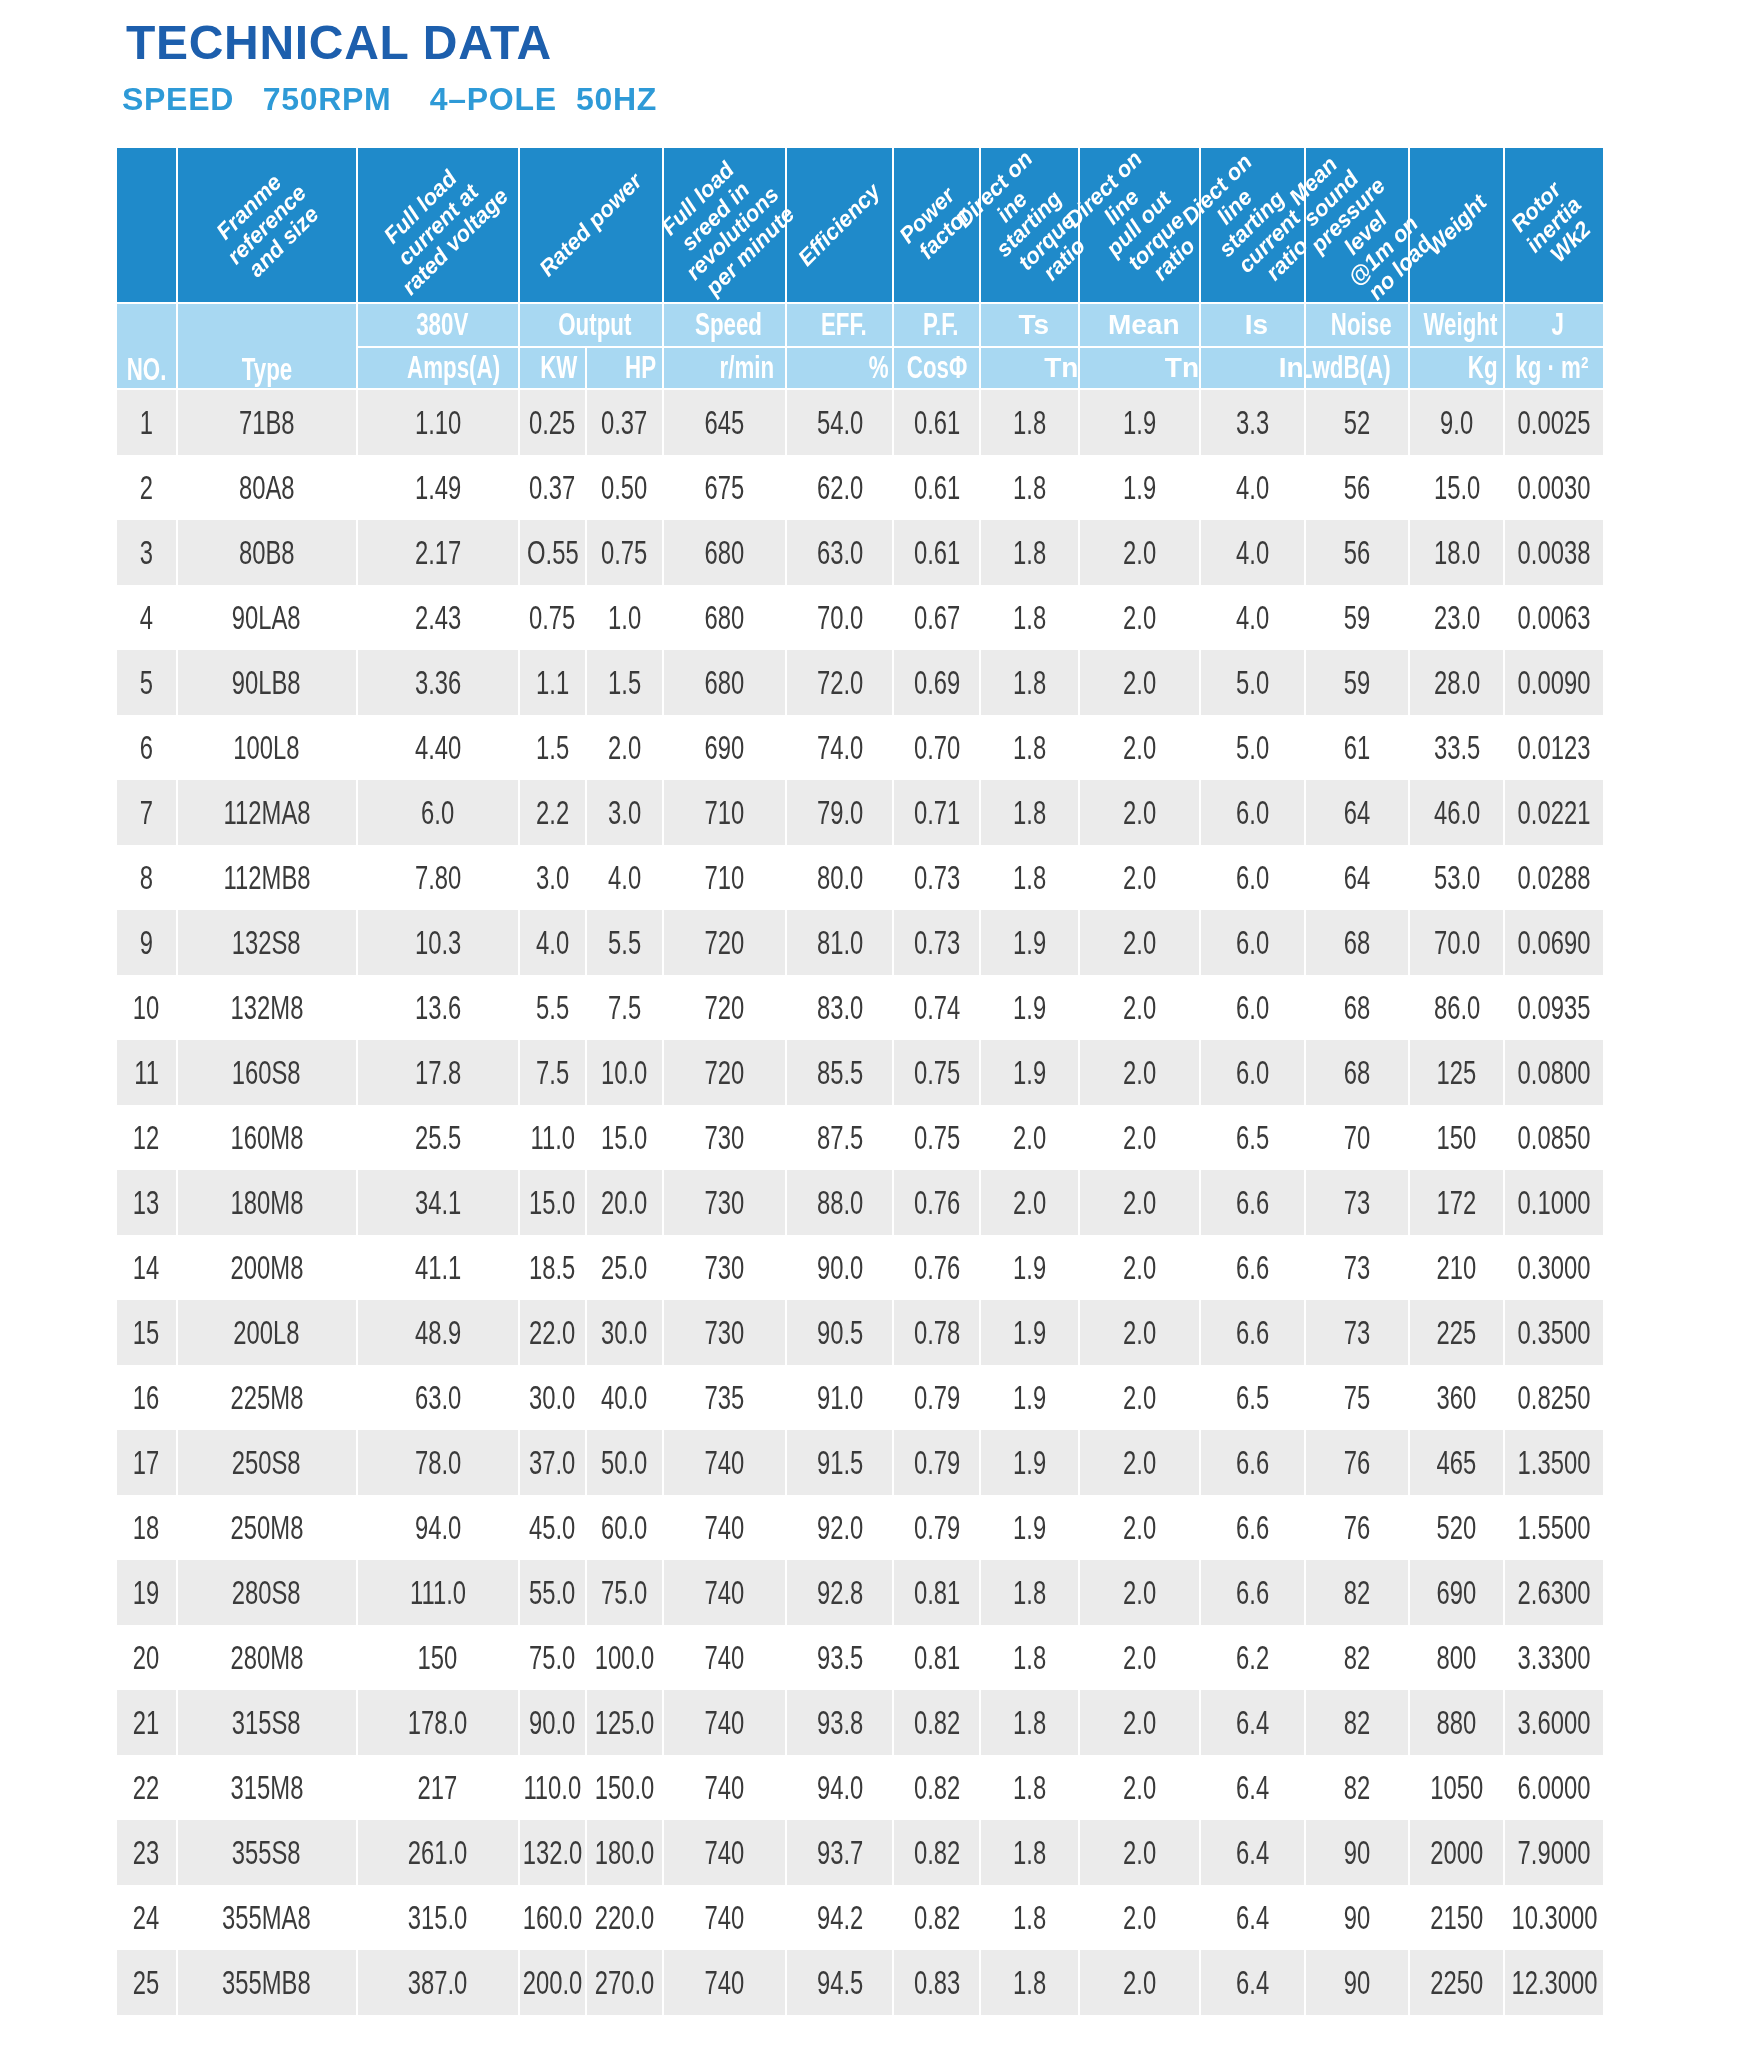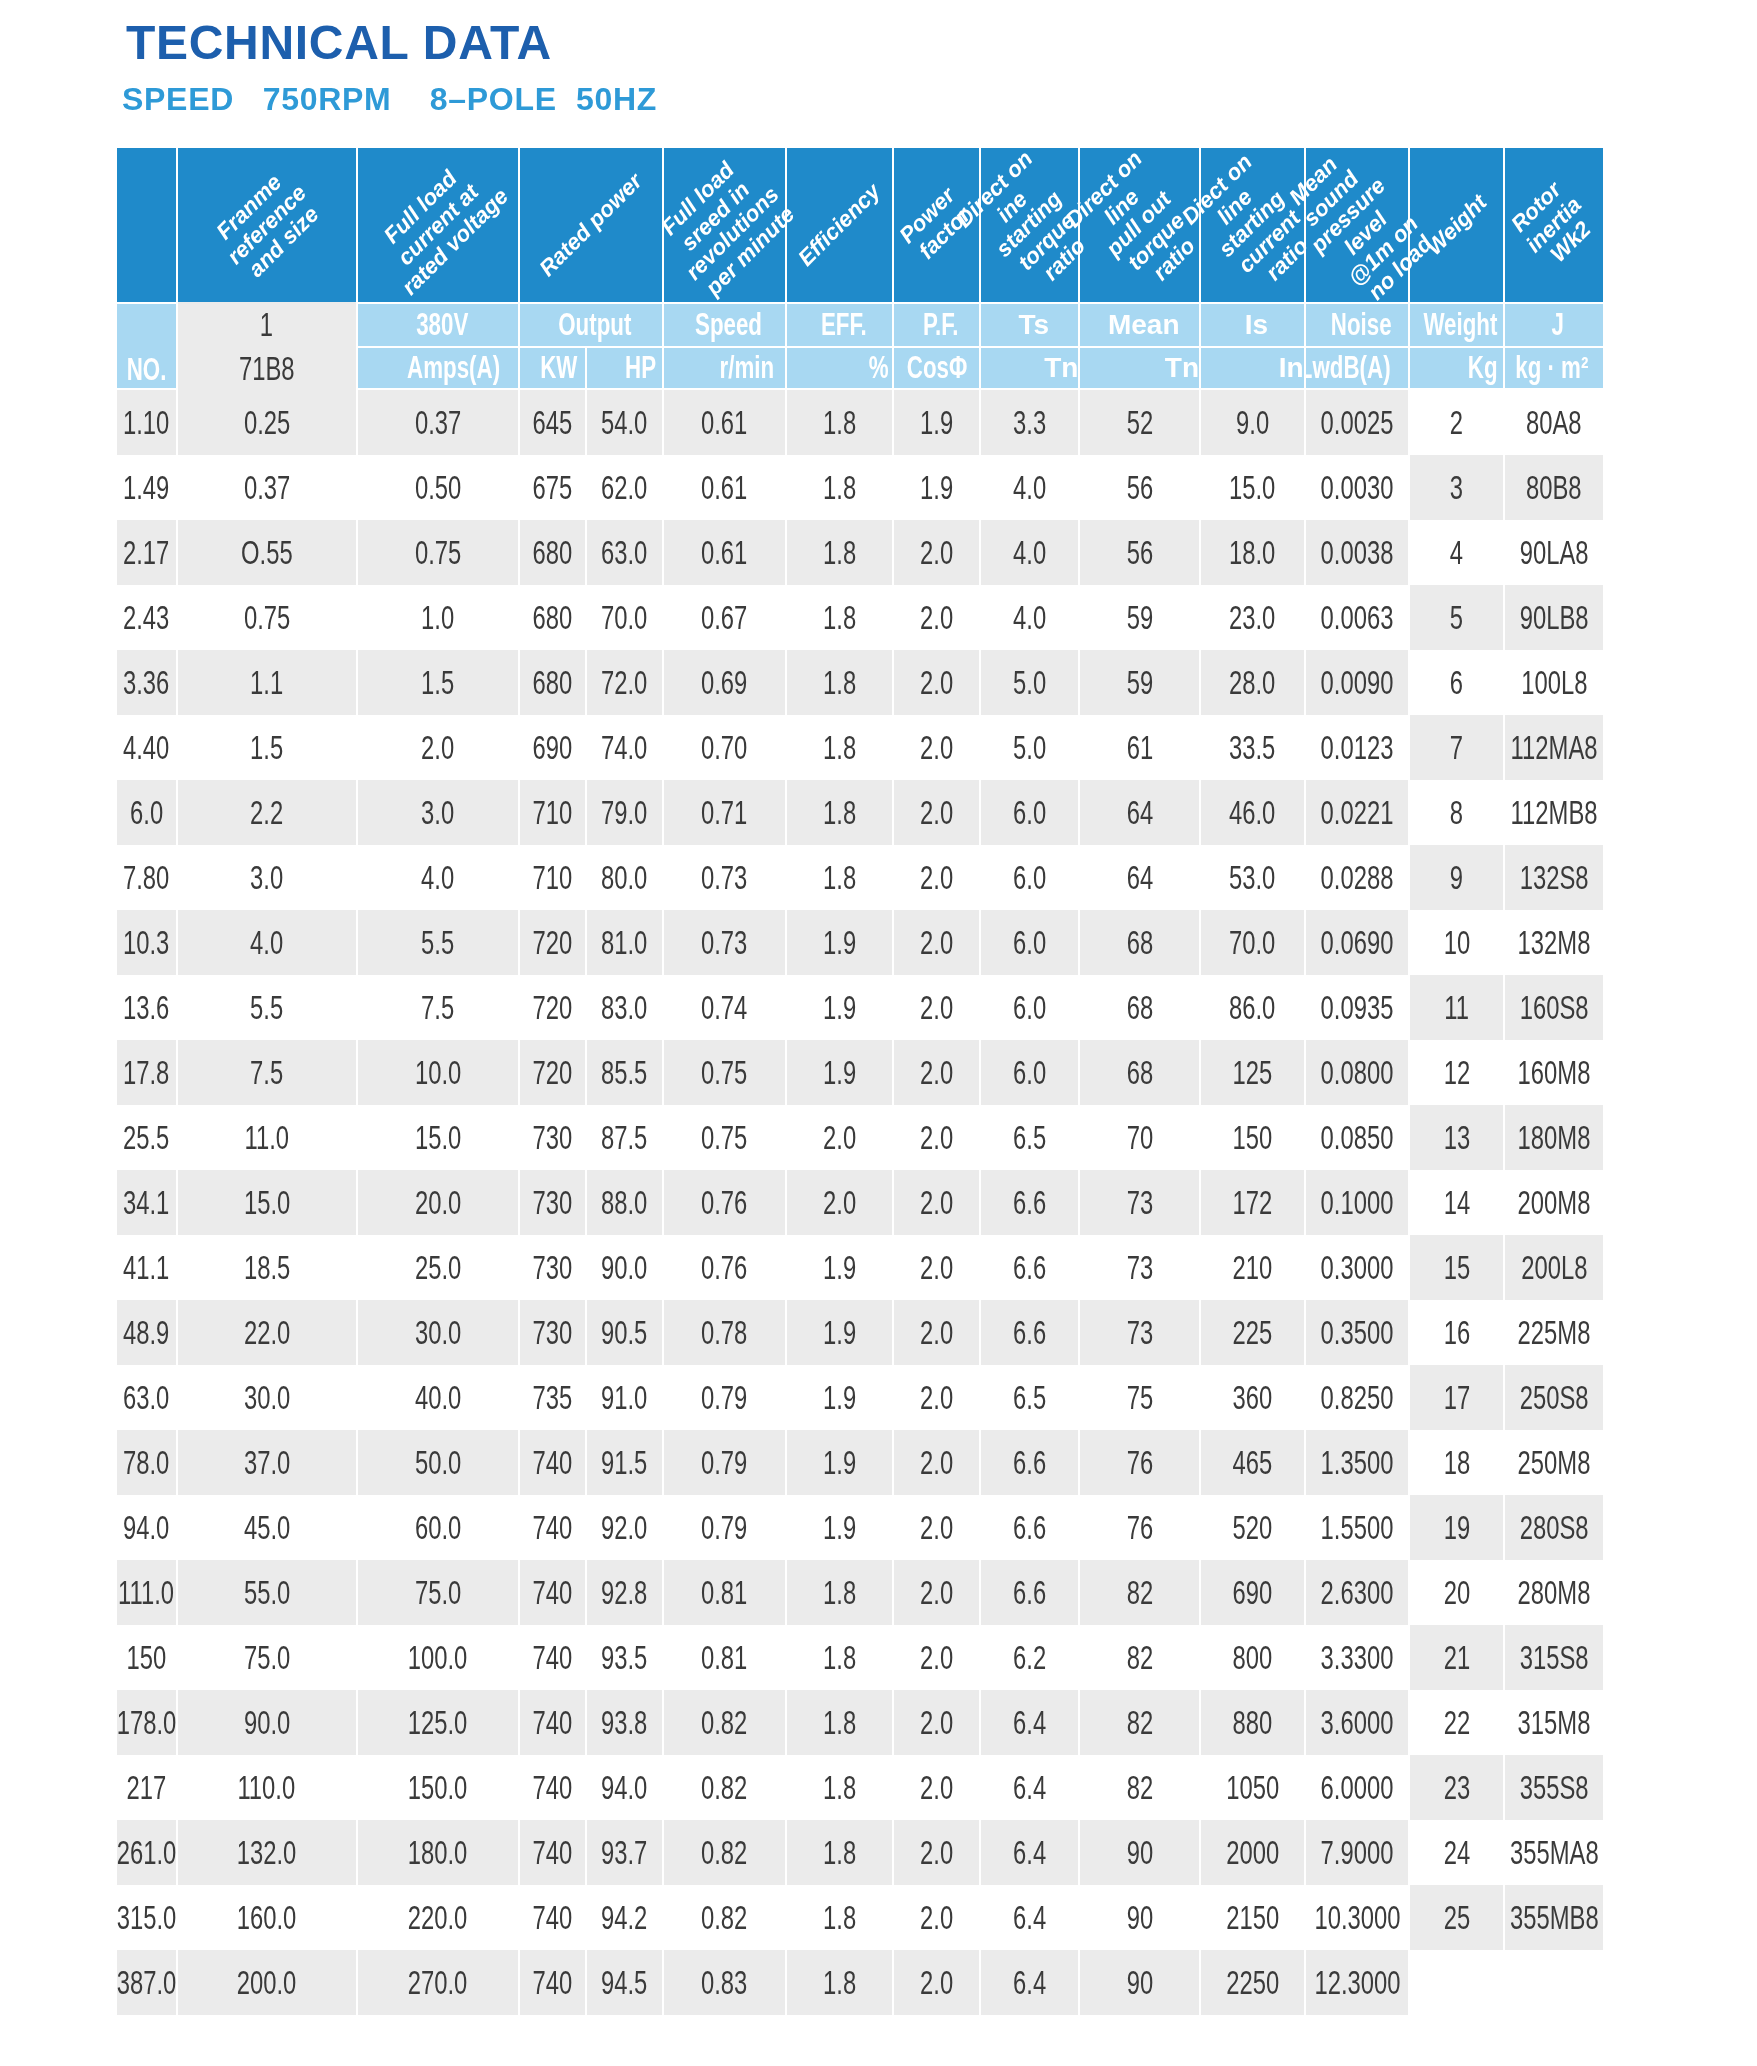--- a/index.html
+++ b/index.html
@@ -62,21 +62,21 @@
   .dc.odd{background:#ebebeb;}
   .dc .t{
     font-size:34px;white-space:nowrap;
     transform:scaleX(0.70);
   }
 </style>
 </head>
 <body>
 
 <div class="title">TECHNICAL DATA</div>
-<div class="subtitle">SPEED   750RPM    8–POLE  50HZ</div>
+<div class="subtitle">SPEED   750RPM    4–POLE  50HZ</div>
 
 <div class="tech-table">
 
   <div class="dh" style="grid-column:1"></div>
   <div class="dh" style="grid-column:2">
       <span class="rot">Franme reference
 and size</span>
     </div>
   <div class="dh" style="grid-column:3">
       <span class="rot">Full load current at
@@ -120,20 +120,23 @@
   <div class="dh" style="grid-column:13">
       <span class="rot">Weight</span>
     </div>
   <div class="dh" style="grid-column:14">
       <span class="rot">Rotor inertia Wk2</span>
     </div>
 
   <div class="sh merged" style="grid-column:1">
       <span class="cond">NO.</span>
     </div>
+  <div class="sh merged" style="grid-column:2">
+      <span class="cond">Type</span>
+    </div>
 
   <div class="sh rowA" style="grid-column:3">
       <span class="cond">380V</span>
     </div>
   <div class="sh rowA" style="grid-column:4/6">
       <span class="cond">Output</span>
     </div>
   <div class="sh rowA" style="grid-column:6">
       <span class="cond">Speed</span>
     </div>

